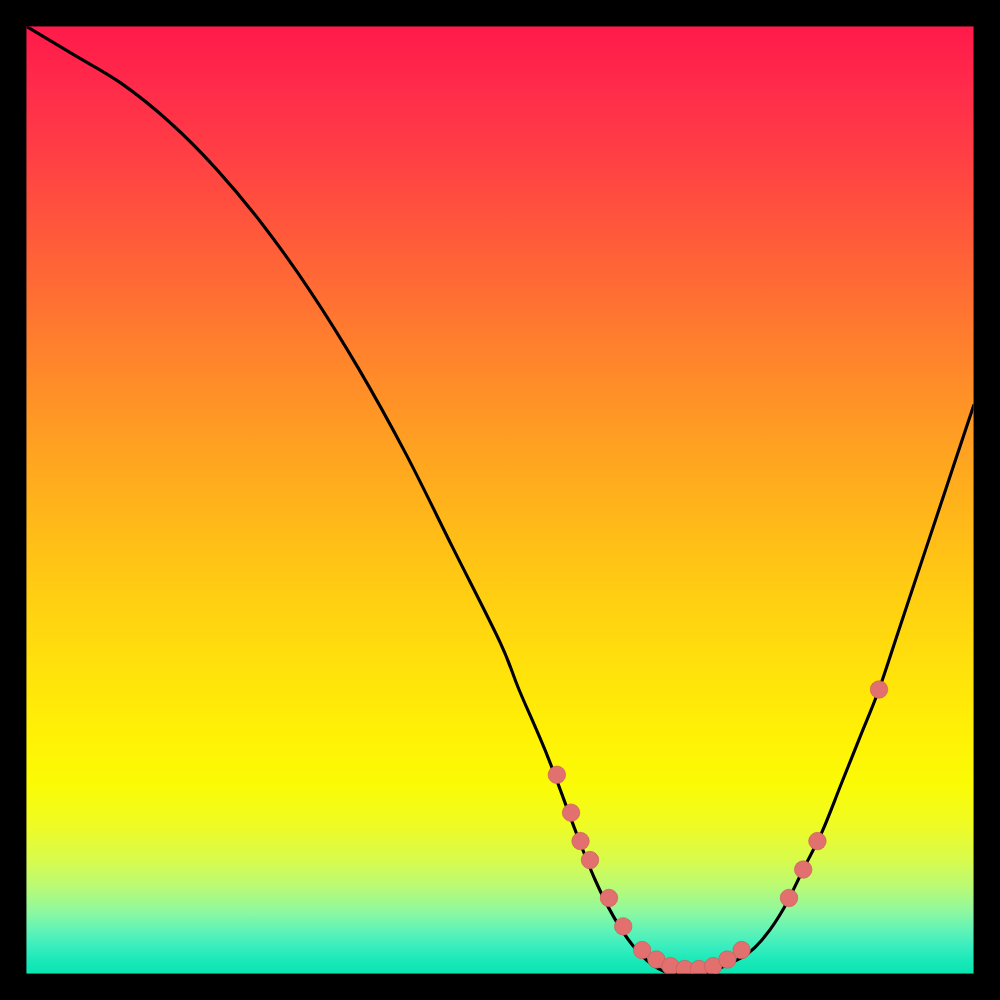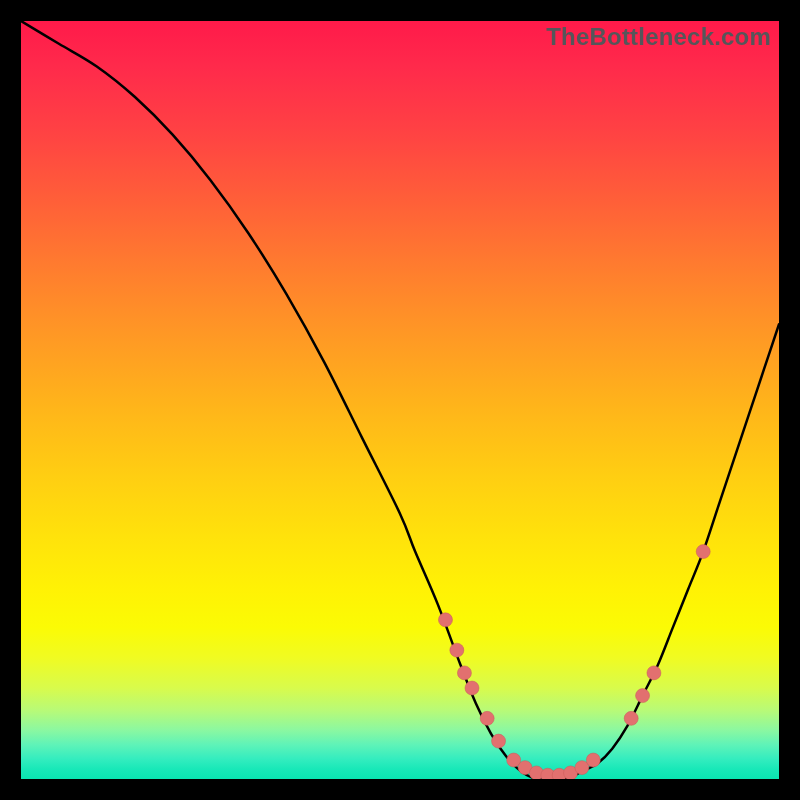--- a/index.html
+++ b/index.html
@@ -82,21 +82,20 @@
     stroke: #c95a58;
     stroke-width: 0.5;
   }
 </style>
 </head>
 <body>
 
 <div class="frame">
   <div class="plot">
     <div class="gradient"></div>
-    <div class="watermark">TheBottleneck.com</div>
     <svg class="curve" viewBox="0 0 758 758" preserveAspectRatio="none">
       <path id="curve-path" class="curve-path" d="M 0.00 0.00 C 6.32 3.79, 25.27 15.16, 37.90 22.74 C 50.53 30.32, 63.17 36.64, 75.80 45.48 C 88.43 54.32, 101.07 64.43, 113.70 75.80 C 126.33 87.17, 138.97 99.80, 151.60 113.70 C 164.23 127.60, 176.87 142.76, 189.50 159.18 C 202.13 175.60, 214.77 193.29, 227.40 212.24 C 240.03 231.19, 252.67 251.40, 265.30 272.88 C 277.93 294.36, 290.57 317.10, 303.20 341.10 C 315.83 365.10, 328.47 391.63, 341.10 416.90 C 353.73 442.17, 370.16 473.75, 379.00 492.70 C 387.84 511.65, 387.84 515.44, 394.16 530.60 C 400.48 545.76, 409.32 564.71, 416.90 583.66 C 424.48 602.61, 433.32 627.88, 439.64 644.30 C 445.96 660.72, 449.75 670.83, 454.80 682.20 C 459.85 693.57, 464.91 703.68, 469.96 712.52 C 475.01 721.36, 480.07 728.94, 485.12 735.26 C 490.17 741.58, 495.23 746.63, 500.28 750.42 C 505.33 754.21, 510.39 756.74, 515.44 758.00 C 520.49 759.26, 525.55 758.00, 530.60 758.00 C 535.65 758.00, 540.71 759.26, 545.76 758.00 C 550.81 756.74, 555.87 752.95, 560.92 750.42 C 565.97 747.89, 571.03 746.63, 576.08 742.84 C 581.13 739.05, 586.19 734.00, 591.24 727.68 C 596.29 721.36, 601.35 713.78, 606.40 704.94 C 611.45 696.10, 616.51 684.73, 621.56 674.62 C 626.61 664.51, 631.67 655.67, 636.72 644.30 C 641.77 632.93, 646.83 619.03, 651.88 606.40 C 656.93 593.77, 661.99 581.13, 667.04 568.50 C 672.09 555.87, 677.15 544.50, 682.20 530.60 C 687.25 516.70, 692.31 500.28, 697.36 485.12 C 702.41 469.96, 707.47 454.80, 712.52 439.64 C 717.57 424.48, 722.63 409.32, 727.68 394.16 C 732.73 379.00, 737.79 363.84, 742.84 348.68 C 747.89 333.52, 755.47 310.78, 758.00 303.20"></path>
       <g id="dots">
           <circle cx="424.48" cy="598.82" r="7" class="dot"></circle>
           <circle cx="435.85" cy="629.14" r="7" class="dot"></circle>
           <circle cx="443.43" cy="651.88" r="7" class="dot"></circle>
           <circle cx="451.01" cy="667.04" r="7" class="dot"></circle>
           <circle cx="466.17" cy="697.36" r="7" class="dot"></circle>
           <circle cx="477.54" cy="720.10" r="7" class="dot"></circle>
           <circle cx="492.70" cy="739.05" r="7" class="dot"></circle>

